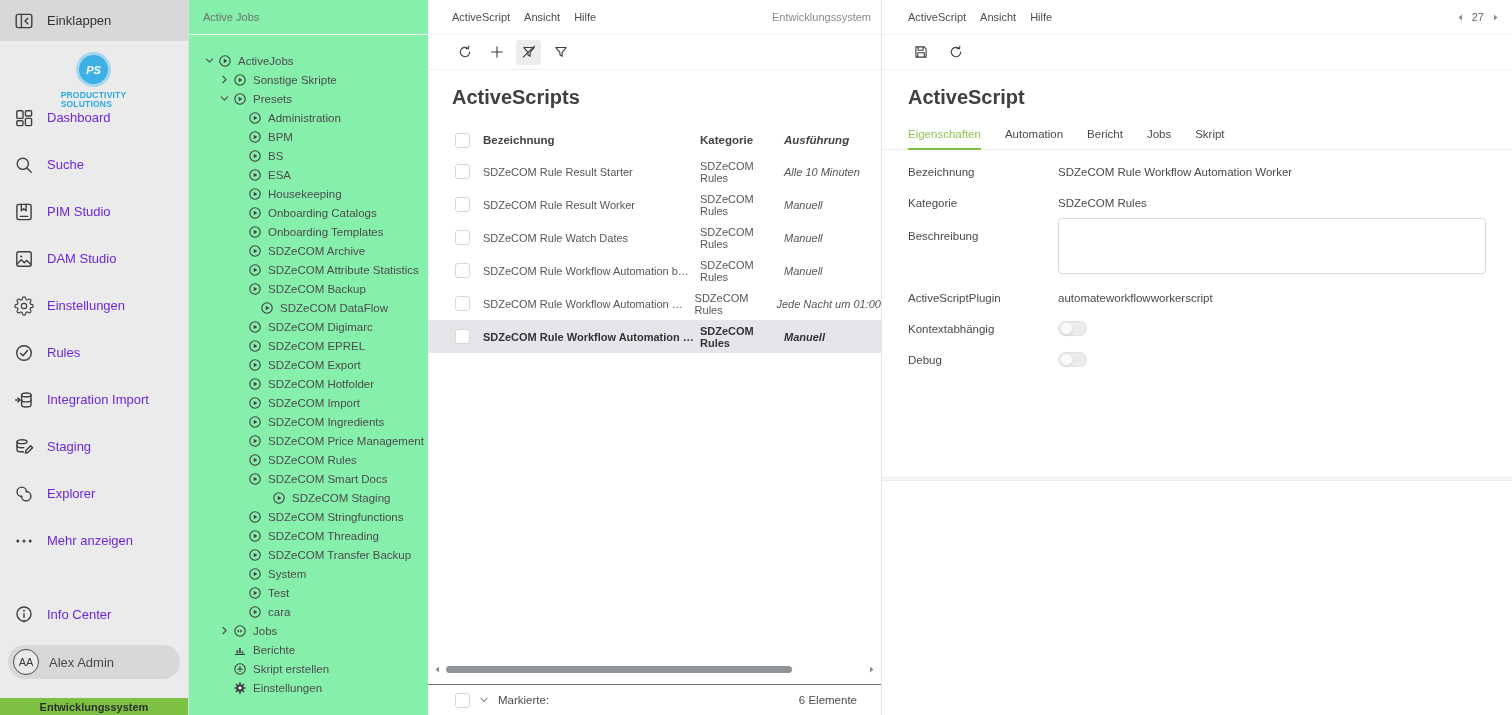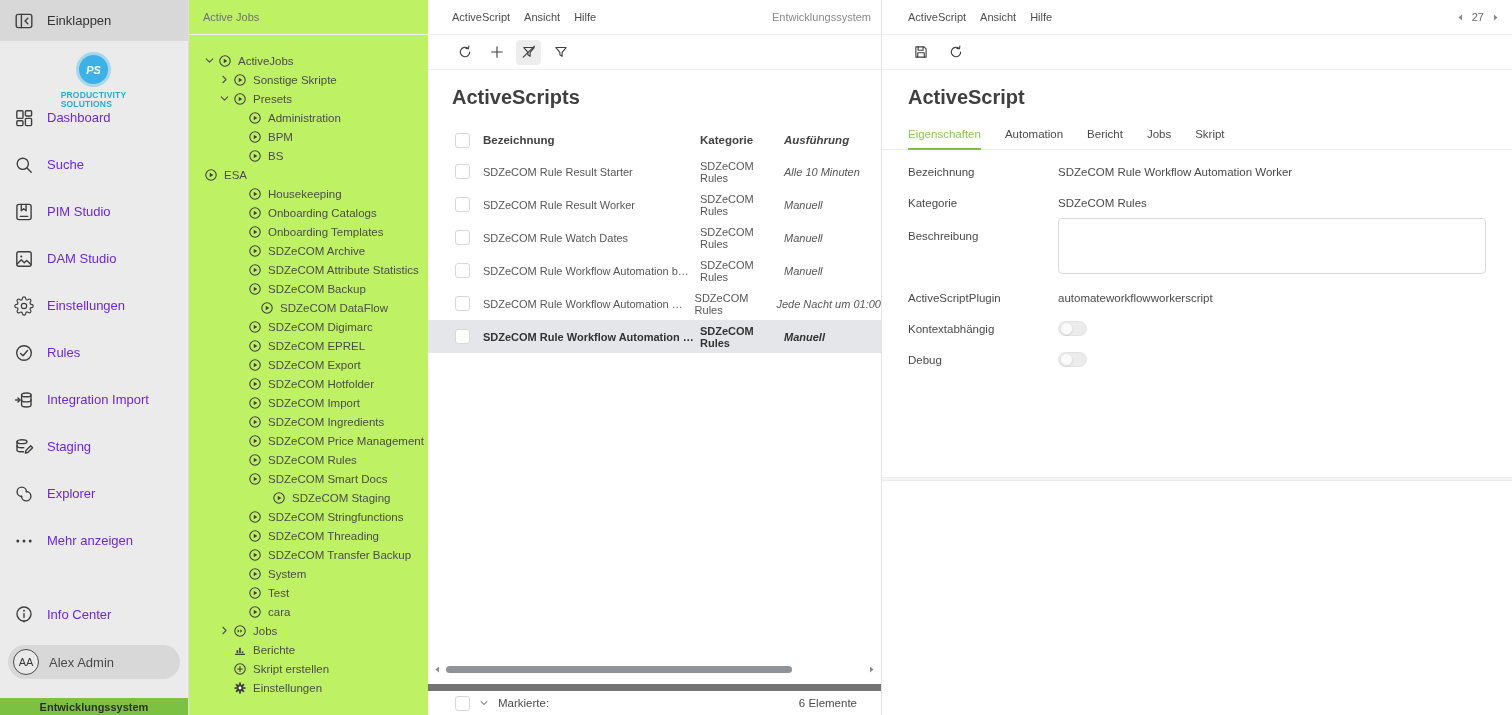--- a/index.html
+++ b/index.html
@@ -29,21 +29,21 @@
     font-size:13px; color:#6d28d9; cursor:pointer; }
   .info-item { margin-top:27px; }
   .user-pill { margin:7px 8px 0; background:#d8d8d8; border-radius:17px; height:34px;
     display:flex; align-items:center; gap:10px; padding:0 4px 0 5px; font-size:13px; cursor:pointer; }
   .avatar { width:26px; height:26px; border-radius:50%; border:1.5px solid #4a4a4a; background:#e9e9e9;
     display:flex; align-items:center; justify-content:center; font-size:11px; color:#3a3a3a; flex:none; }
   .env-bar { position:absolute; bottom:0; left:0; right:0; height:17px; background:#7cc142;
     color:#2f2f2f; font-weight:bold; font-size:11px; display:flex; align-items:center; justify-content:center; }
 
   
-  .tree-panel { position:absolute; left:189px; top:0; bottom:0; width:288px; background:#bef264;
+  .tree-panel { position:absolute; left:189px; top:0; bottom:0; width:288px; background:#86efac;
     border-right:1px solid #ececec; }
   .tree-header { height:35px; display:flex; align-items:center; padding:0 14px; font-size:11px;
     color:#707070; border-bottom:1px solid #f0f0f0; }
   .tree { padding-top:16px; font-size:11.5px; color:#4c4c4c; }
   .tree-row { height:19px; display:flex; align-items:center; cursor:pointer; white-space:nowrap; }
   .chev { width:13px; height:13px; margin-right:2px; flex:none; display:inline-flex; }
   .chev svg { width:100%; height:100%; stroke:#4f4f4f; stroke-width:1.5; fill:none;
     stroke-linecap:round; stroke-linejoin:round; }
   .node-icon { width:14px; height:14px; margin-right:6px; }
   .tree-scroll-thumb { position:absolute; right:0; top:303px; width:7px; height:42px;
@@ -75,21 +75,21 @@
   .col-cat { width:84px; }
   .col-exec { flex:1; white-space:nowrap;font-style:italic; }
   .trow { display:flex; align-items:center; height:33px; padding-left:27px; font-size:11px;
     color:#575757; cursor:pointer; }
   .trow .cb { margin-right:13px; }
   .trow.selected { background:#e4e6e9; font-weight:bold; color:#333; }
   .hscroll { position:absolute; bottom:38px; left:0; right:0; height:16px; display:flex;
     align-items:center; padding:0 5px; }
   .htrack { flex:1; display:flex; align-items:center; padding:0 4px; }
   .hthumb { width:83%; height:7px; border-radius:4px; background:#8f9296; cursor:grab; }
-  .list-footer { position:absolute; bottom:0; left:0; right:0; height:31px; border-top:7px solid #737373;
+  .list-footer { position:absolute; bottom:0; left:0; right:0; height:31px; border-top:1px solid #737373;
     display:flex; align-items:center; gap:8px; padding:0 24px 0 27px; font-size:11.5px; color:#4c4c4c; }
 
   
   .detail-panel { position:absolute; left:882px; top:0; right:0; bottom:0; background:#fff; }
   .detail-panel .menubar { padding:0 12px 0 26px; }
   .detail-panel .toolbar { padding:0 26px; gap:10px; }
   .detail-panel .panel-title { padding-left:26px; }
   .pager { display:flex; align-items:center; gap:7px; color:#666; }
   .tabs { display:flex; gap:24px; padding:0 26px; border-bottom:1px solid #ececec; font-size:11.5px; }
   .tab { padding:7px 0 8px; cursor:pointer; color:#4a4a4a; border-bottom:2px solid transparent;
@@ -320,21 +320,21 @@
         <div class="tree-row" style="padding-left: 44px;">
           <span class="chev"></span>
           <span class="icon node-icon">
             <svg viewBox="0 0 18 18">
               <circle cx="9" cy="9" r="6.7"></circle>
               <path d="M7.4 6.2 12 9l-4.6 2.8z" style="fill:#3f3f3f;stroke:none"></path>
             </svg>
           </span>
           <span class="tree-label">BS</span>
         </div>
-        <div class="tree-row" style="">
+        <div class="tree-row" style="padding-left: 44px;">
           <span class="chev"></span>
           <span class="icon node-icon">
             <svg viewBox="0 0 18 18">
               <circle cx="9" cy="9" r="6.7"></circle>
               <path d="M7.4 6.2 12 9l-4.6 2.8z" style="fill:#3f3f3f;stroke:none"></path>
             </svg>
           </span>
           <span class="tree-label">ESA</span>
         </div>
         <div class="tree-row" style="padding-left: 44px;">

